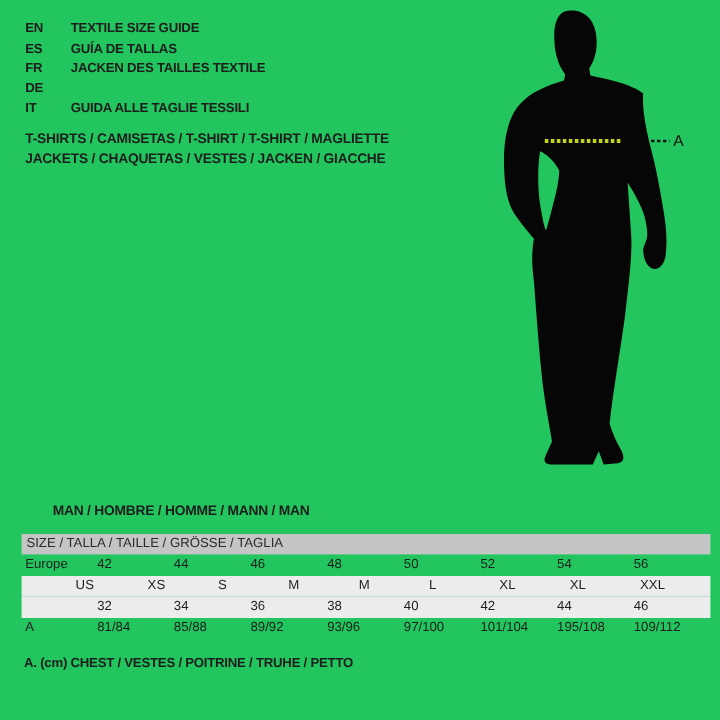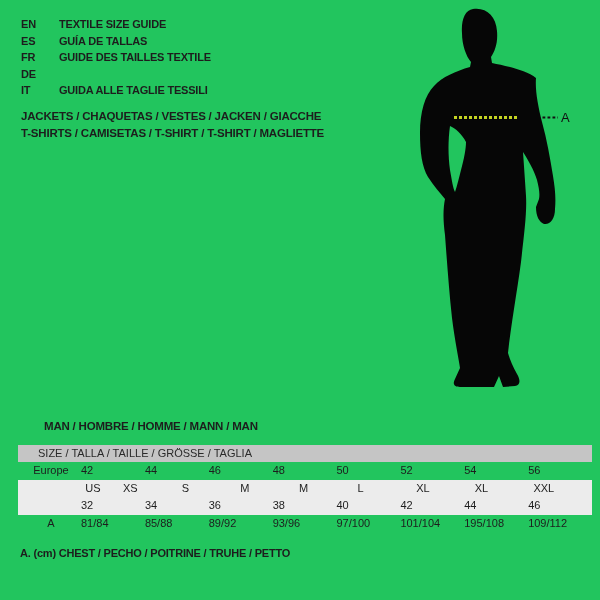--- a/index.html
+++ b/index.html
@@ -14,58 +14,58 @@
   .lang-code{width:38px;}
   
   .categories{position:absolute;left:21px;top:108px;font-weight:bold;
     font-size:11.5px;line-height:17px;letter-spacing:-0.2px;}
   
   .figure-wrap{position:absolute;left:390px;top:0;width:210px;height:400px;}
   
   .section-title{position:absolute;left:20px;top:420px;font-weight:bold;
     font-size:11.5px;letter-spacing:-0.2px;margin-left:24px;}
   .size-table{position:absolute;left:18px;top:445px;width:574px;font-size:11px;}
-  .size-table-header{height:17px;line-height:17px;padding-left:20px;
+  .size-table-header{height:17px;line-height:17px;padding-left:4px;
     color:#2a2a2a;}
   .t-row{display:flex;height:17.5px;line-height:17.5px;}
-  .t-row .t-label{width:60px;padding-left:3px;text-align:center;}
+  .t-row .t-label{width:60px;padding-left:3px;}
   .t-row .t-cell{flex:1;text-align:left;}
   .footnote{position:absolute;left:20px;top:547px;font-weight:bold;
     font-size:11px;letter-spacing:-0.2px;}
 </style>
 </head>
 <body>
 
 <div class="page">
 
   <div class="lang-list" id="langList">
       <div class="lang-row">
         <span class="lang-code">EN</span>
         <span>TEXTILE SIZE GUIDE</span>
       </div>
       <div class="lang-row">
         <span class="lang-code">ES</span>
         <span>GUÍA DE TALLAS</span>
       </div>
       <div class="lang-row">
         <span class="lang-code">FR</span>
-        <span>GUIDE DES TAILLES TEXTILE</span>
+        <span>JACKEN DES TAILLES TEXTILE</span>
       </div>
       <div class="lang-row">
         <span class="lang-code">DE</span>
       </div>
       <div class="lang-row">
         <span class="lang-code">IT</span>
         <span>GUIDA ALLE TAGLIE TESSILI</span>
       </div>
     </div>
 
   <div class="categories" id="catLines">
+      <div>T-SHIRTS / CAMISETAS / T-SHIRT / T-SHIRT / MAGLIETTE</div>
       <div>JACKETS / CHAQUETAS / VESTES / JACKEN / GIACCHE</div>
-      <div>T-SHIRTS / CAMISETAS / T-SHIRT / T-SHIRT / MAGLIETTE</div>
     </div>
 
   <div class="figure-wrap">
     <svg width="210" height="400" viewBox="0 0 210 400">
       <path fill-rule="evenodd" fill="#060606" d="M83,9
                C75,10 71,20 72,33 C72,45 76,56 81,62 L80,67
                C66,71 52,77 44,86 C35,95 30,112 30,133
                C30,152 32,167 38,177 C44,186 50,193 55,199
                C53,209 53,220 55,235 C57,262 59,290 62,318
                C65,342 69,360 70,368 L65,379
@@ -133,15 +133,15 @@
           <div class="t-cell">89/92</div>
           <div class="t-cell">93/96</div>
           <div class="t-cell">97/100</div>
           <div class="t-cell">101/104</div>
           <div class="t-cell">195/108</div>
           <div class="t-cell">109/112</div>
         </div>
       </div>
   </div>
 
-  <div class="footnote">A. (cm) CHEST / PECHO / POITRINE / TRUHE / PETTO</div>
+  <div class="footnote">A. (cm) CHEST / VESTES / POITRINE / TRUHE / PETTO</div>
 
 </div>
 
 </body></html>

